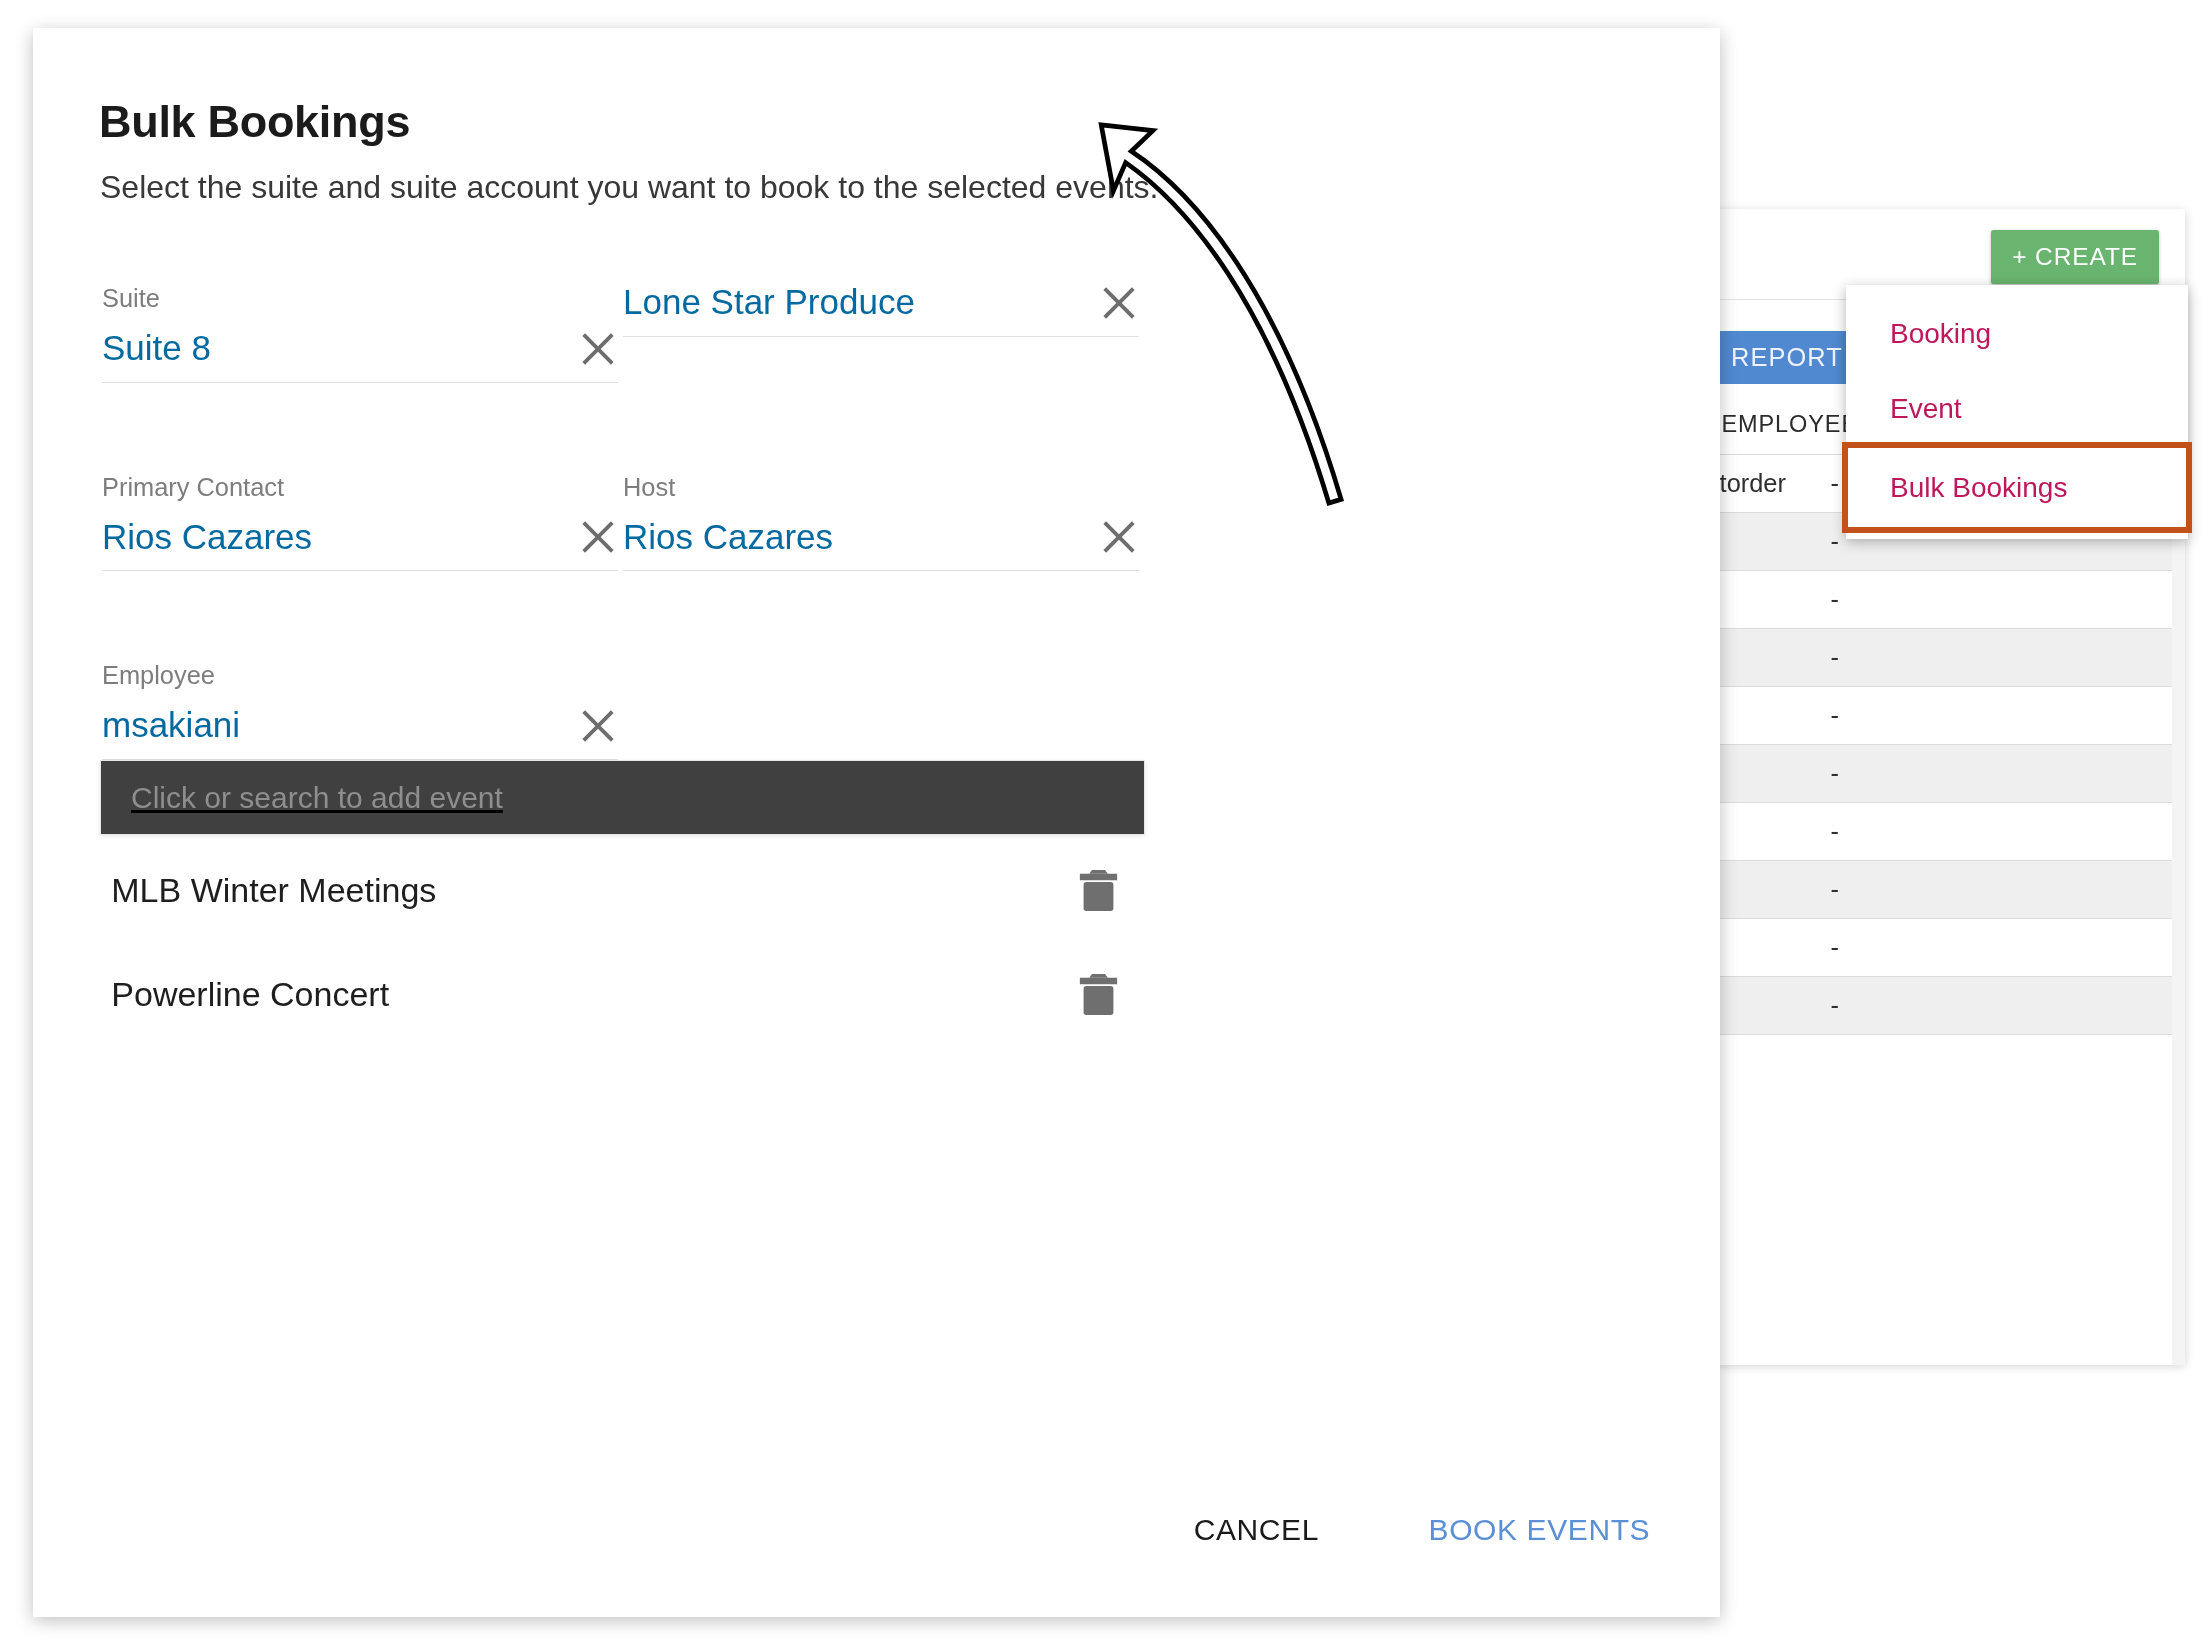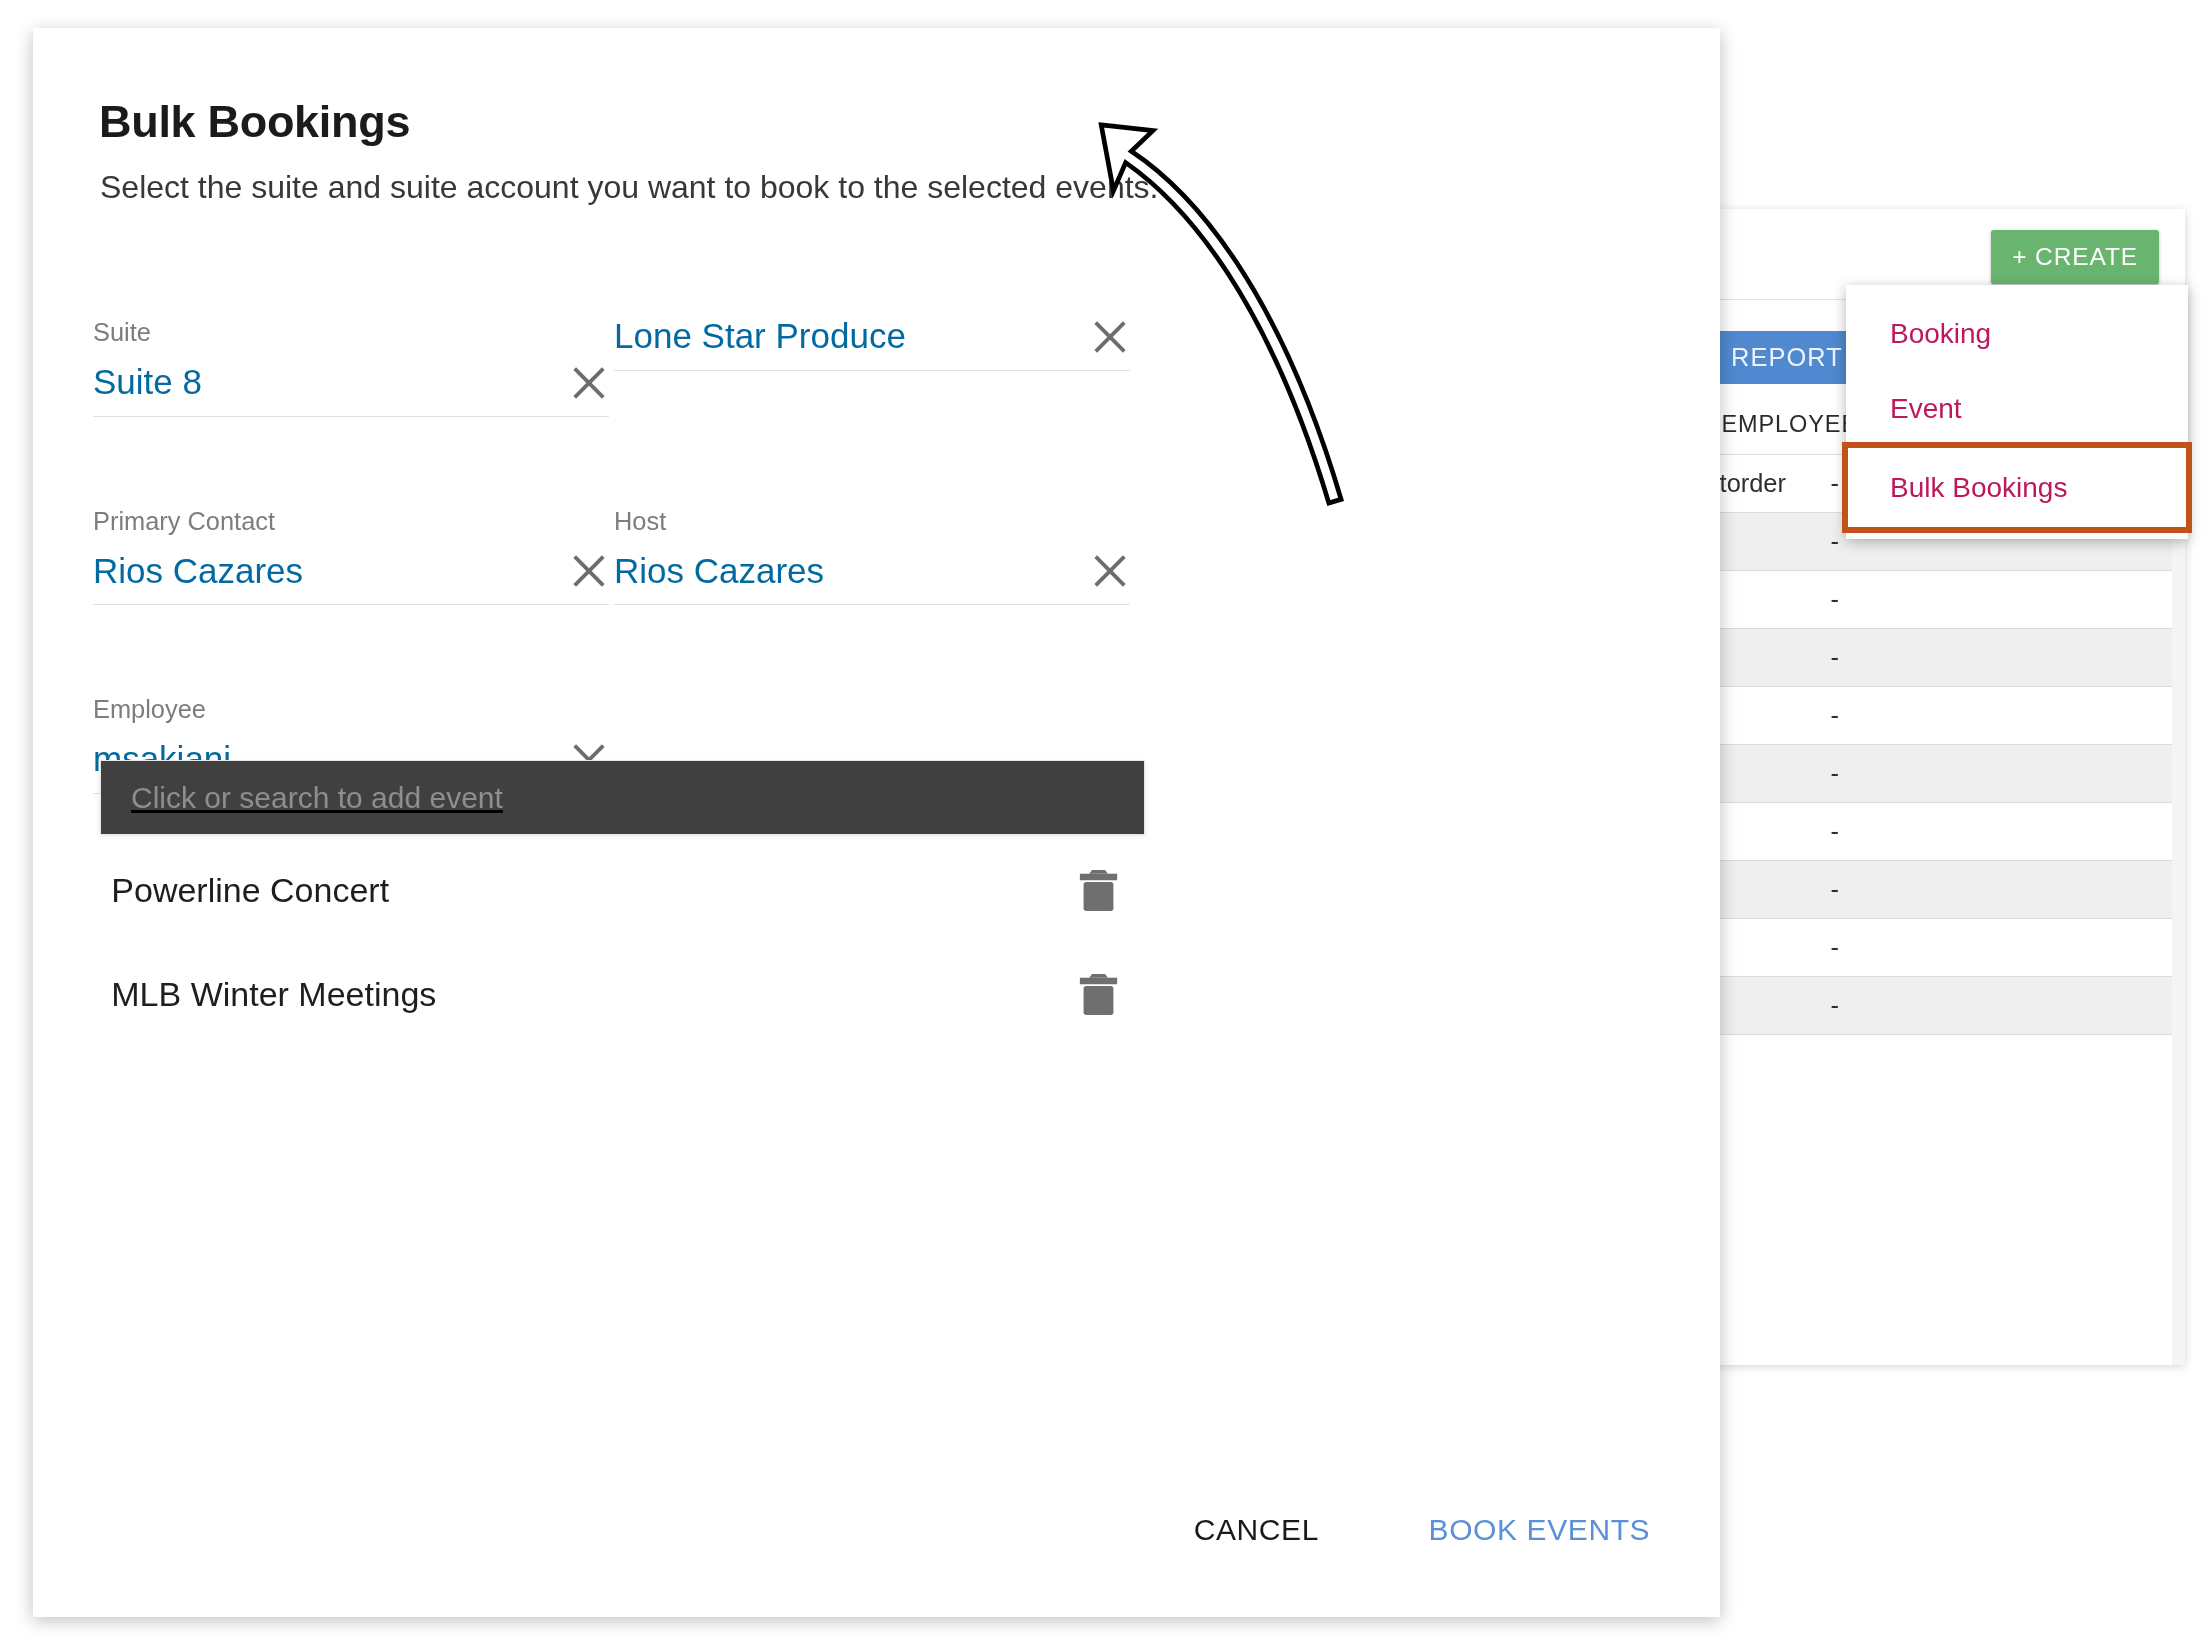--- a/index.html
+++ b/index.html
@@ -180,24 +180,23 @@
     left: 67px;
     top: 141px;
     font-size: 32px;
     color: #383838;
     white-space: nowrap;
   }
 
   
   .form-area {
     position: absolute;
-    left: 60px;
+    left: 69px;
     top: 256px;
     width: 1558px;
-    margin-top: 34px;
   }
   .form-row {
     display: flex;
     gap: 0px;
   }
   .form-col {
     width: 521px;
     margin-right: 0px;
   }
   .form-col.right { margin-left: 0px; }
@@ -481,32 +480,32 @@
 
     </div>
 
     <div class="event-search">
       <span class="event-search-placeholder">Click or search to add event</span>
     </div>
 
     <div class="event-list">
 
       <div class="event-item">
-        <span class="event-name">Powerline Concert</span>
+        <span class="event-name">MLB Winter Meetings</span>
         <span class="event-delete">
           <svg width="41" height="47" viewBox="0 0 44 50">
             <rect x="2" y="7" width="40" height="7" fill="#6f6f6f"></rect>
             <path d="M15 3 h14 l3 4 h-20 z" fill="#6f6f6f"></path>
             <rect x="6" y="16" width="32" height="31" rx="3" fill="#6f6f6f"></rect>
           </svg>
         </span>
       </div>
 
       <div class="event-item">
-        <span class="event-name">MLB Winter Meetings</span>
+        <span class="event-name">Powerline Concert</span>
         <span class="event-delete">
           <svg width="41" height="47" viewBox="0 0 44 50">
             <rect x="2" y="7" width="40" height="7" fill="#6f6f6f"></rect>
             <path d="M15 3 h14 l3 4 h-20 z" fill="#6f6f6f"></path>
             <rect x="6" y="16" width="32" height="31" rx="3" fill="#6f6f6f"></rect>
           </svg>
         </span>
       </div>
 
     </div>

